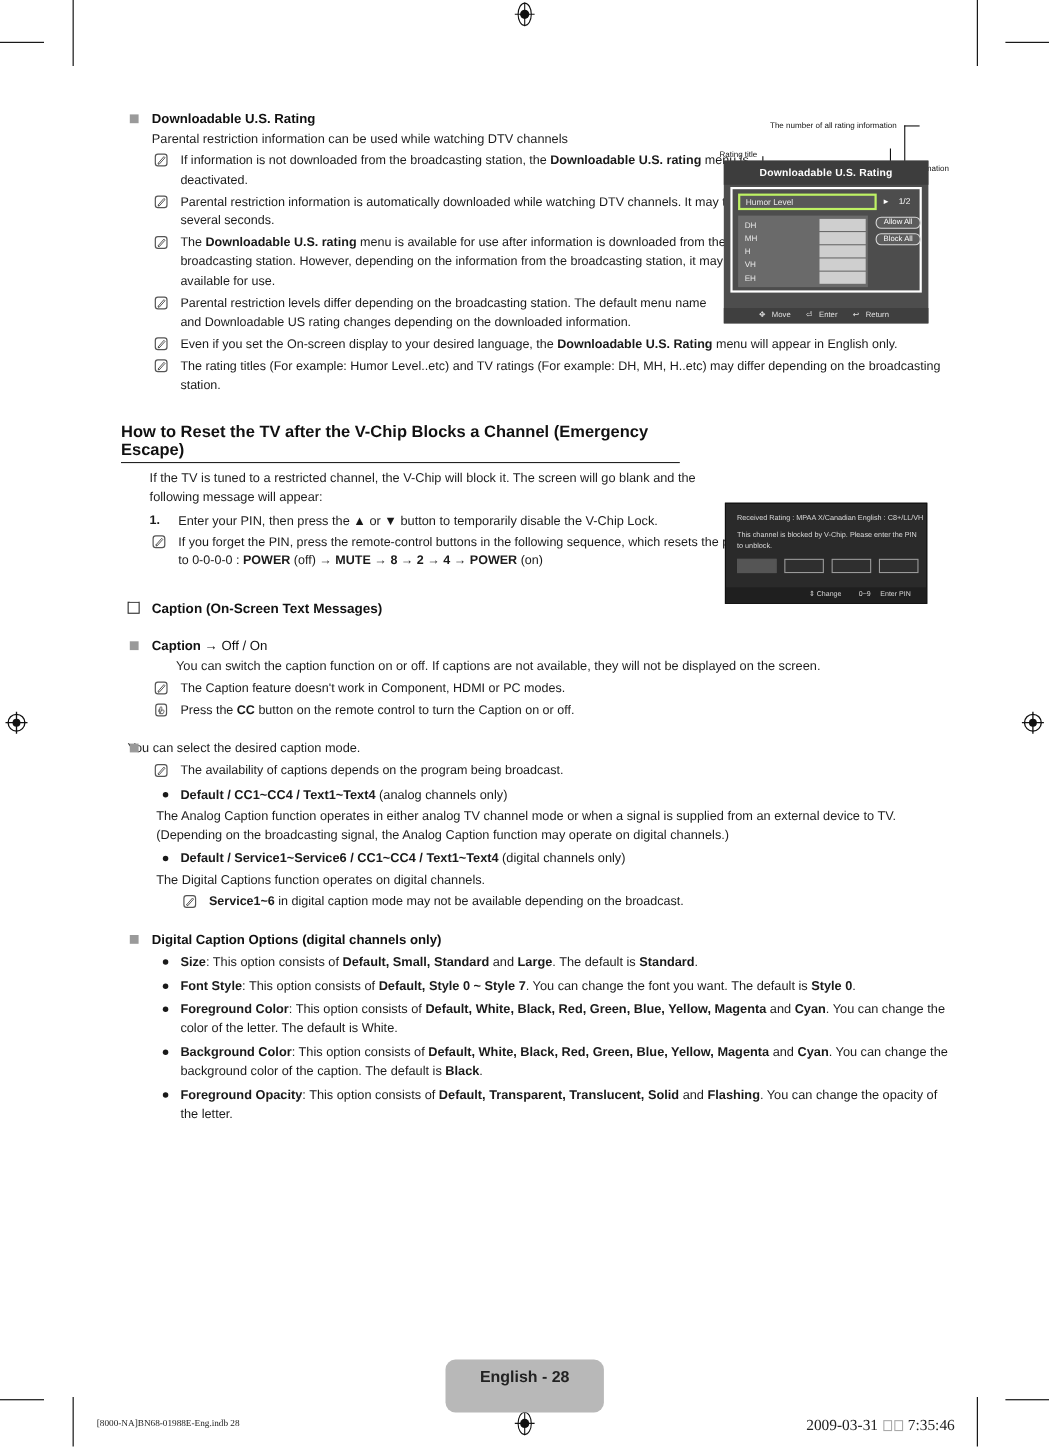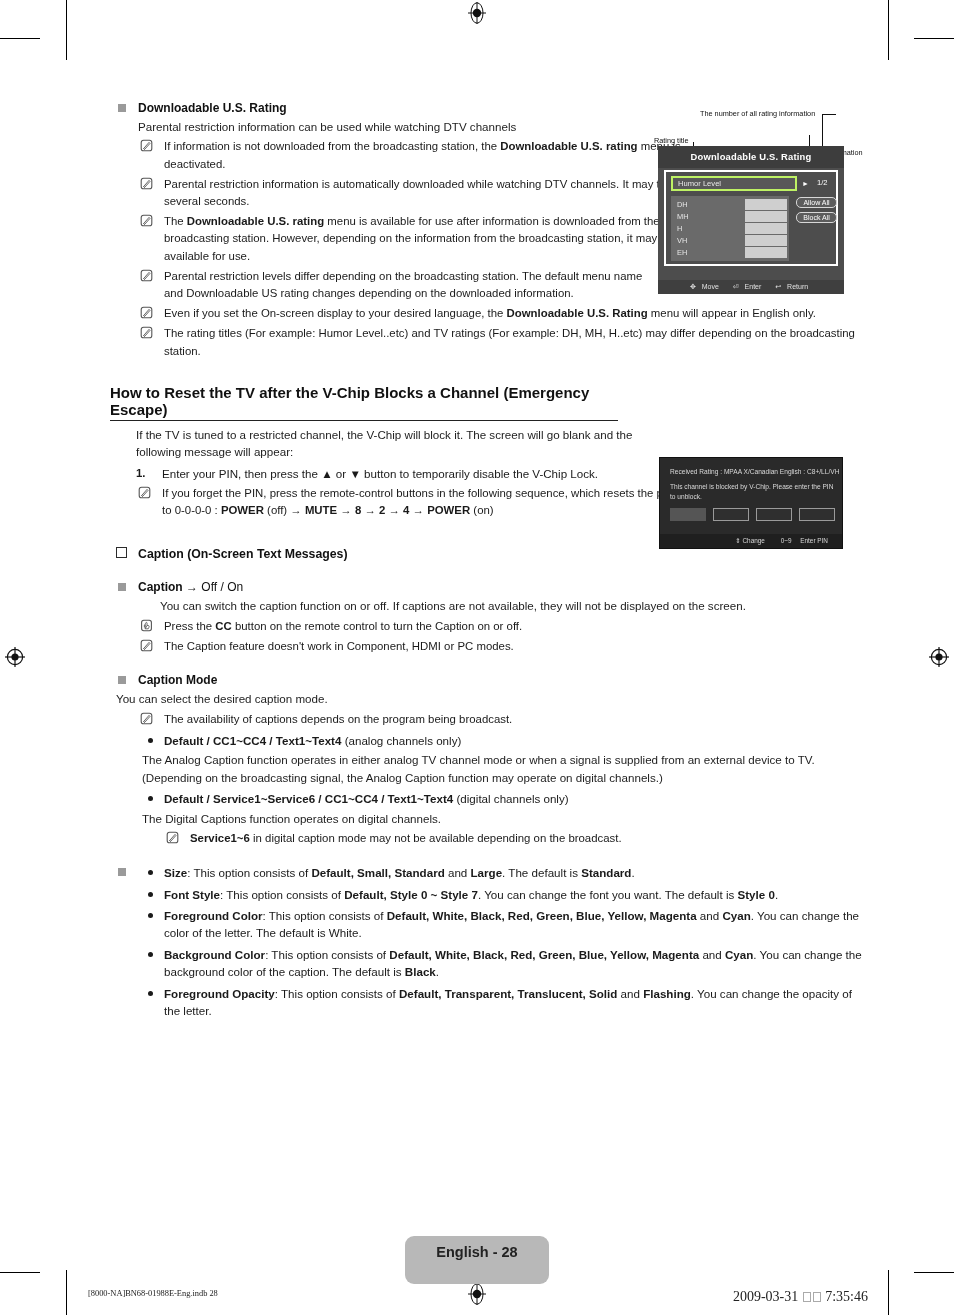--- a/index.html
+++ b/index.html
@@ -270,44 +270,43 @@
     </div>
 
     <div class="sq-row" style="margin-top:17px;">
       <span class="sq-bullet"></span>
       <div class="sq-title"><span class="rich"><span style="font-weight: bold;">Caption</span><span style="font-weight: bold;"> → </span><span style="font-weight: normal;">Off / On</span></span></div>
       <div class="para indent2" style="width:700px;">You can switch the caption function on or off. If captions are not available, they will not be displayed on the screen.</div>
 
       <div class="note" style="width:700px;">
         <span class="gi">
           <svg width="13" height="13" viewBox="0 0 13 13">
+              <rect x="1.2" y="1.2" width="10.6" height="10.6" rx="2.4" fill="none" stroke="#555" stroke-width="1.1"></rect>
+              <path d="M3.6 9.6 L9.0 3.4 L10.0 4.4 L4.6 10.4 Z" fill="none" stroke="#555" stroke-width="0.9"></path>
+              <path d="M3.6 9.6 L4.6 10.4" stroke="#555" stroke-width="0.9"></path>
+            </svg>
+        </span>
+        <span class="rich"><span>The Caption feature doesn't work in Component, HDMI or PC modes.</span></span>
+      </div>
+
+      <div class="note" style="width:700px;">
+        <span class="gi">
+          <svg width="13" height="13" viewBox="0 0 13 13">
               <rect x="1.6" y="1.2" width="9.8" height="10.6" rx="2.2" fill="none" stroke="#555" stroke-width="1.1"></rect>
               <path d="M5.2 9.6 L5.2 6.4 C5.2 5.6 4.4 5.6 4.4 6.4 L4.4 8.4" fill="none" stroke="#555" stroke-width="0.85"></path>
               <path d="M5.2 6.6 C5.2 5.0 5.6 3.4 6.4 3.4 C7.1 3.4 7.2 4.6 7.0 6.2" fill="none" stroke="#555" stroke-width="0.85"></path>
               <path d="M7.0 6.4 L8.6 6.6 C9.3 6.7 9.3 7.6 8.8 8.6 L8.2 9.8 L5.2 9.8 Z" fill="none" stroke="#555" stroke-width="0.85"></path>
             </svg>
         </span>
         <span class="rich"><span>Press the </span><span style="font-weight: bold;">CC</span><span> button on the remote control to turn the Caption on or off.</span></span>
       </div>
-
-      <div class="note" style="width:700px;">
-        <span class="gi">
-          <svg width="13" height="13" viewBox="0 0 13 13">
-              <rect x="1.2" y="1.2" width="10.6" height="10.6" rx="2.4" fill="none" stroke="#555" stroke-width="1.1"></rect>
-              <path d="M3.6 9.6 L9.0 3.4 L10.0 4.4 L4.6 10.4 Z" fill="none" stroke="#555" stroke-width="0.9"></path>
-              <path d="M3.6 9.6 L4.6 10.4" stroke="#555" stroke-width="0.9"></path>
-            </svg>
-        </span>
-        <span class="rich"><span>The Caption feature doesn't work in Component, HDMI or PC modes.</span></span>
-      </div>
     </div>
 
     <div class="sq-row" style="margin-top:17px;">
       <span class="sq-bullet"></span>
-      <div class="sq-title">Caption Mode</div>
       <div class="para" style="margin-left:-22px;width:700px;">You can select the desired caption mode.</div>
 
       <div class="note" style="width:700px;">
         <span class="gi">
           <svg width="13" height="13" viewBox="0 0 13 13">
               <rect x="1.2" y="1.2" width="10.6" height="10.6" rx="2.4" fill="none" stroke="#555" stroke-width="1.1"></rect>
               <path d="M3.6 9.6 L9.0 3.4 L10.0 4.4 L4.6 10.4 Z" fill="none" stroke="#555" stroke-width="0.9"></path>
               <path d="M3.6 9.6 L4.6 10.4" stroke="#555" stroke-width="0.9"></path>
             </svg>
         </span>
@@ -333,20 +332,21 @@
               <path d="M3.6 9.6 L9.0 3.4 L10.0 4.4 L4.6 10.4 Z" fill="none" stroke="#555" stroke-width="0.9"></path>
               <path d="M3.6 9.6 L4.6 10.4" stroke="#555" stroke-width="0.9"></path>
             </svg>
         </span>
         <span class="rich"><span style="font-weight: bold;">Service1~6</span><span> in digital caption mode may not be available depending on the broadcast.</span></span>
       </div>
     </div>
 
     <div class="sq-row" style="margin-top:17px;">
       <span class="sq-bullet"></span>
+      <div class="sq-title"><span class="rich"><span style="font-weight: bold;">Digital Caption Options</span><span> (digital channels only)</span></span></div>
 
       <div class="dot-row" style="width:700px;">
         <span class="dot"></span>
         <span class="rich"><span style="font-weight: bold;">Size</span><span>: This option consists of </span><span style="font-weight: bold;">Default, Small, Standard</span><span> and </span><span style="font-weight: bold;">Large</span><span>. The default is </span><span style="font-weight: bold;">Standard</span><span>.</span></span>
       </div>
       <div class="dot-row" style="width:700px;">
         <span class="dot"></span>
         <span class="rich"><span style="font-weight: bold;">Font Style</span><span>: This option consists of </span><span style="font-weight: bold;">Default, Style 0 ~ Style 7</span><span>. You can change the font you want. The default is </span><span style="font-weight: bold;">Style 0</span><span>.</span></span>
       </div>
       <div class="dot-row" style="width:700px;">

